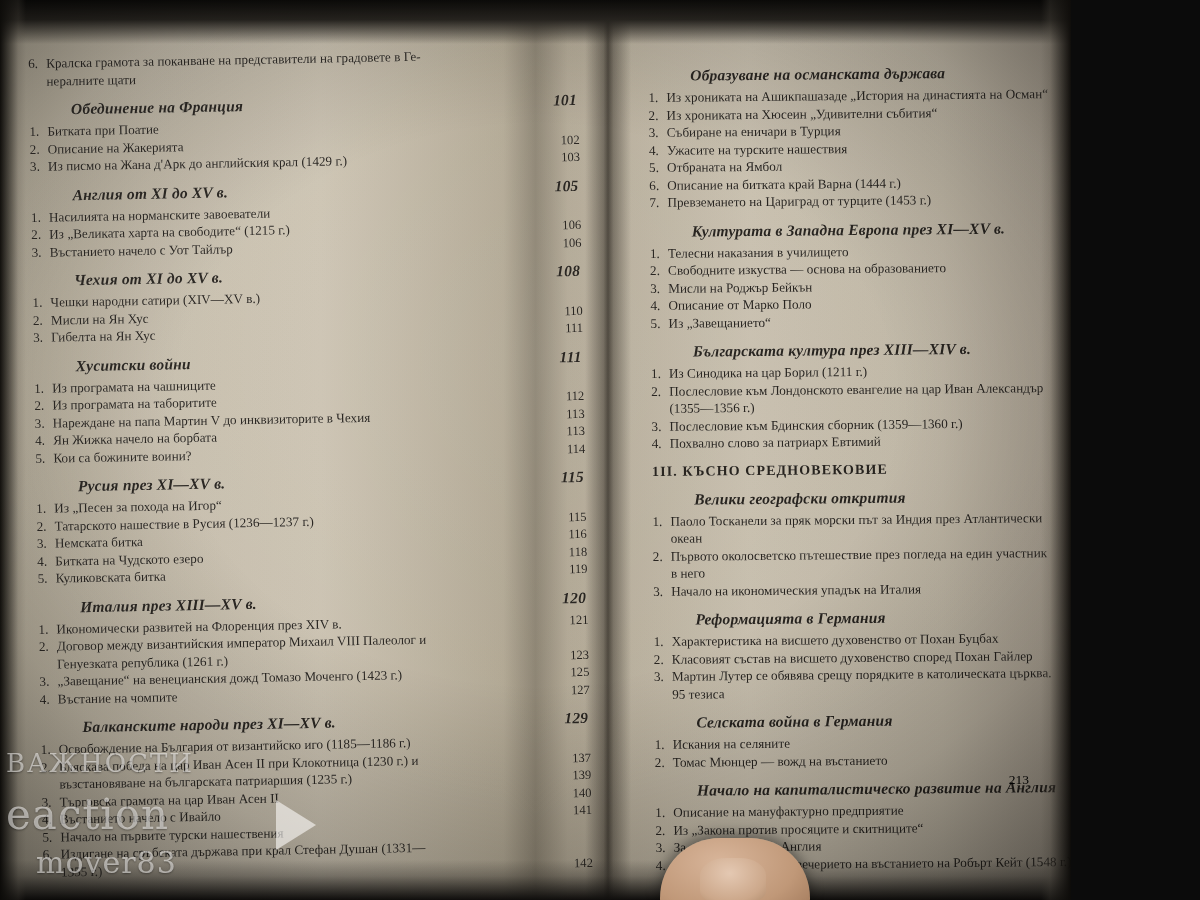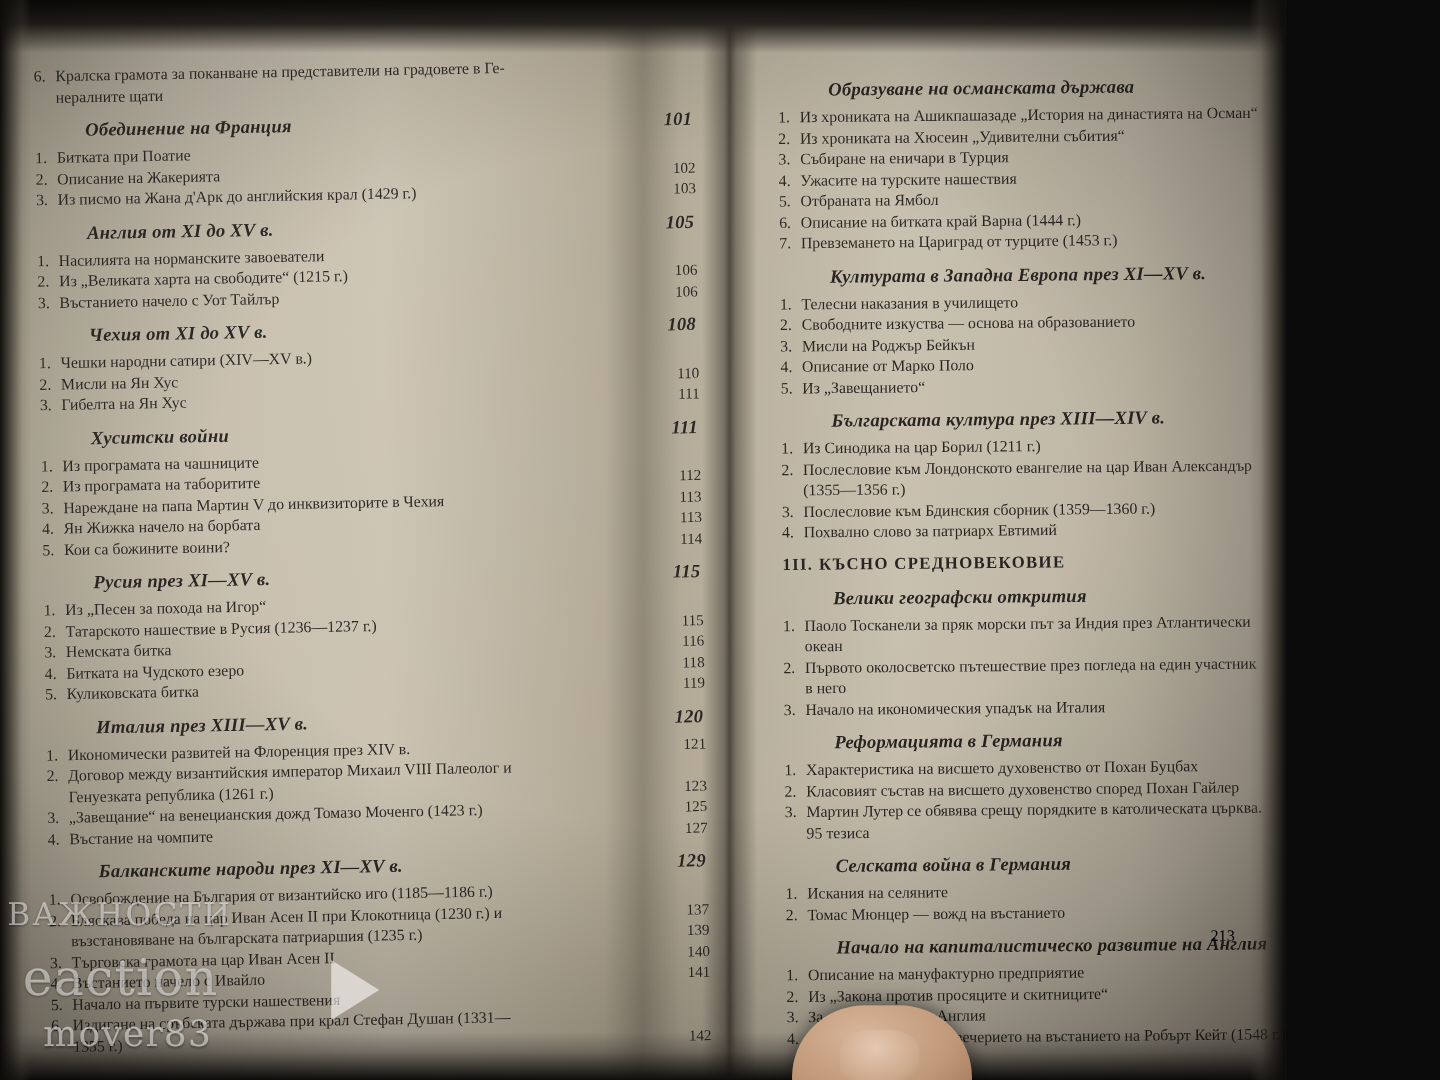--- a/index.html
+++ b/index.html
@@ -137,21 +137,21 @@
   }
   
   .wm {
     position: absolute;
     color: rgba(252,250,248,0.55);
     font-family: "DejaVu Serif", serif;
     pointer-events: none;
     text-shadow: 0 1px 2px rgba(0,0,0,0.35);
   }
   .wm1 { left: 6px;  top: 748px; font-size: 26px; letter-spacing: 2px; }
-  .wm2 { left: 19px;  top: 790px; font-size: 42px; letter-spacing: 1px; }
+  .wm2 { left: 6px;  top: 790px; font-size: 42px; letter-spacing: 1px; }
   .wm3 { left: 36px; top: 845px; font-size: 30px; letter-spacing: 1px; }
   .wm-play {
     position: absolute;
     left: 276px; top: 800px;
     width: 0; height: 0;
     border-left: 40px solid rgba(252,250,248,0.6);
     border-top: 25px solid transparent;
     border-bottom: 25px solid transparent;
   }
 </style>

